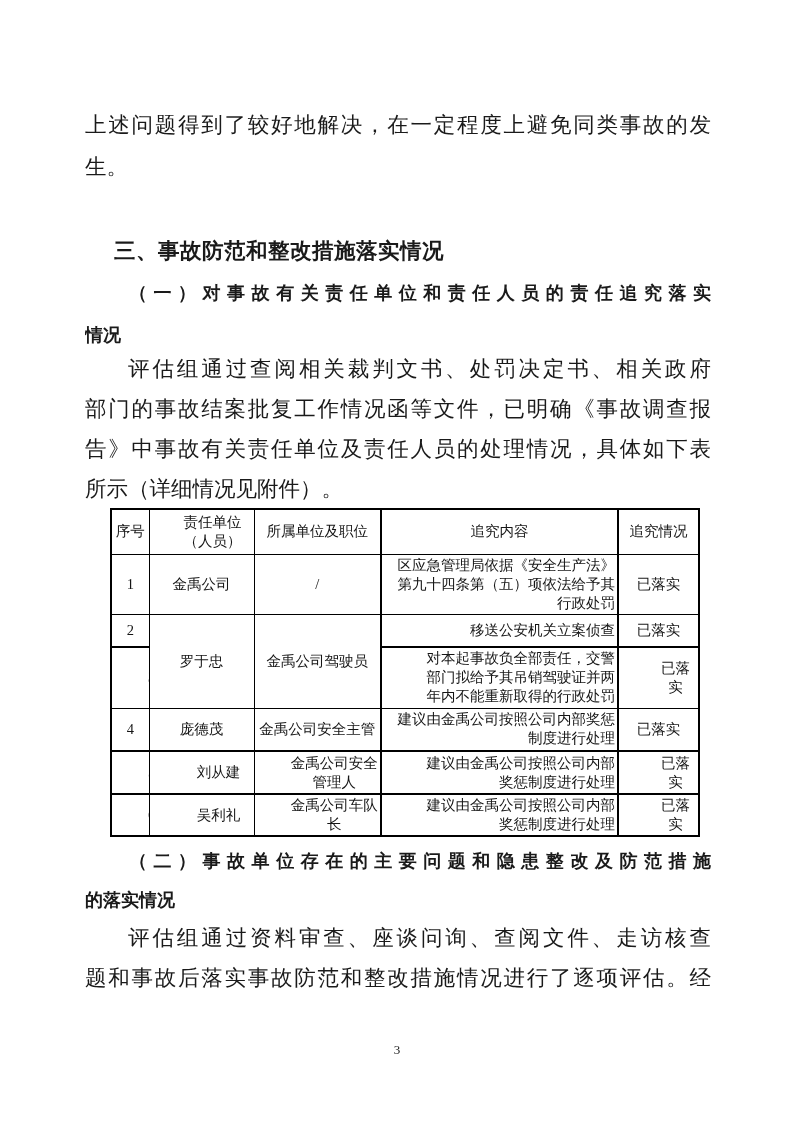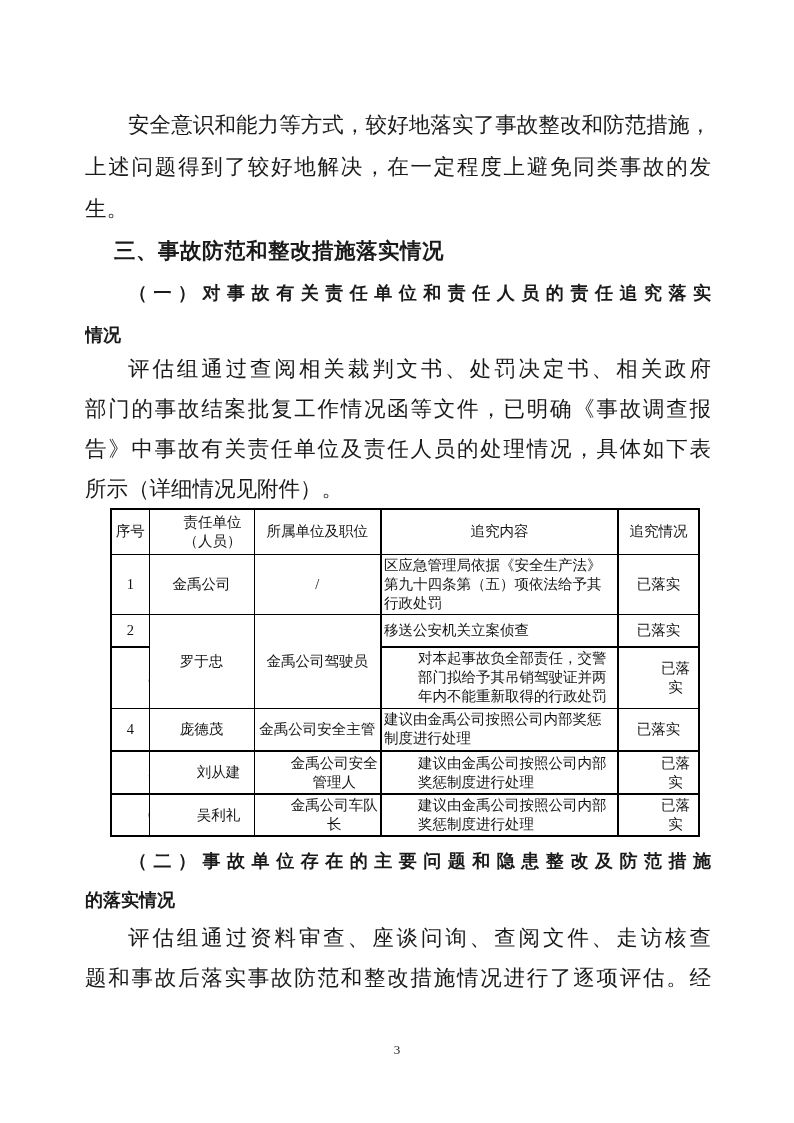--- a/index.html
+++ b/index.html
@@ -67,21 +67,21 @@
   .resp-table td {
     border: 1px solid #000;
     font-size: 14.5px;
     line-height: 19px;
     padding: 1px 2px;
     text-align: center;
     vertical-align: middle;
     color: #151515;
     overflow: hidden;
   }
-  .resp-table td.cell-content { text-align: left; }
+  .resp-table td.cell-content { text-align: right; }
   .resp-table td.vthick { border-left-width: 2px; }
   .resp-table tr.tthick td { border-top-width: 2px; padding-left: 36px; }
   .resp-table td.prewrap { white-space: pre-line; padding-left: 24px; }
 
   tr.row-h  { height: 45px; }
   tr.row-1  { height: 60px; }
   tr.row-2  { height: 33px; }
   tr.row-3  { height: 61px; }
   tr.row-4  { height: 43px; }
   tr.row-5  { height: 43px; }
@@ -96,21 +96,20 @@
     font-size: 13px;
     color: #1a1a1a;
   }
 </style>
 </head>
 <body>
 
 <div class="page">
 
   <div class="content-block p1" style="top:104px">
-    <div class="line indent">安全意识和能力等方式，较好地落实了事故整改和防范措施，</div>
     <div class="line">上述问题得到了较好地解决，在一定程度上避免同类事故的发</div>
     <div class="line end">生。</div>
   </div>
 
   <div class="content-block heading-1" style="top:230px">
     <div class="line">三、事故防范和整改措施落实情况</div>
   </div>
 
   <div class="content-block heading-sub" style="top:272px">
     <div class="line indent">（一）对事故有关责任单位和责任人员的责任追究落实</div>

